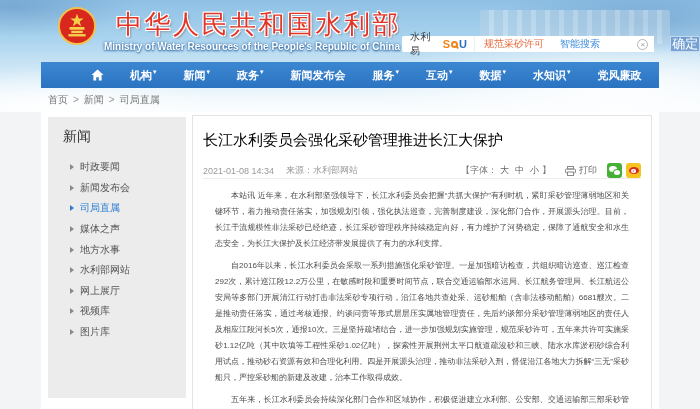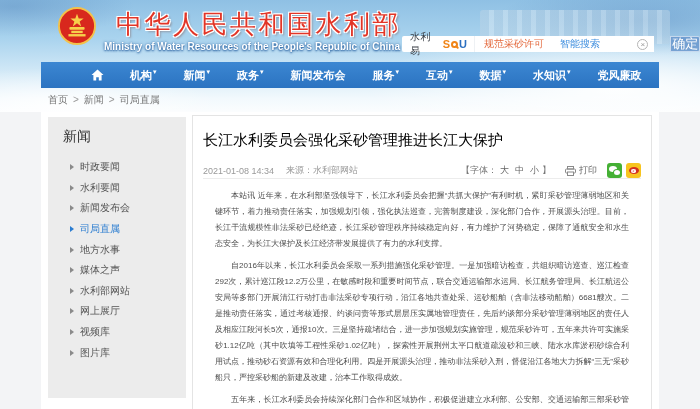--- a/index.html
+++ b/index.html
@@ -160,37 +160,33 @@
 
   <div class="sidebar">
     <div class="sidebar-title">新闻</div>
     <div id="sidebar-items">
         <div class="side-item">
           <span class="side-arrow"></span>
           <span>时政要闻</span>
         </div>
         <div class="side-item">
           <span class="side-arrow"></span>
-          <span>水利要闻</span>
-        </div>
-        <div class="side-item">
-          <span class="side-arrow"></span>
           <span>新闻发布会</span>
         </div>
         <div class="side-item active">
           <span class="side-arrow"></span>
           <span>司局直属</span>
         </div>
         <div class="side-item">
           <span class="side-arrow"></span>
+          <span>媒体之声</span>
+        </div>
+        <div class="side-item">
+          <span class="side-arrow"></span>
           <span>地方水事</span>
-        </div>
-        <div class="side-item">
-          <span class="side-arrow"></span>
-          <span>媒体之声</span>
         </div>
         <div class="side-item">
           <span class="side-arrow"></span>
           <span>水利部网站</span>
         </div>
         <div class="side-item">
           <span class="side-arrow"></span>
           <span>网上展厅</span>
         </div>
         <div class="side-item">

